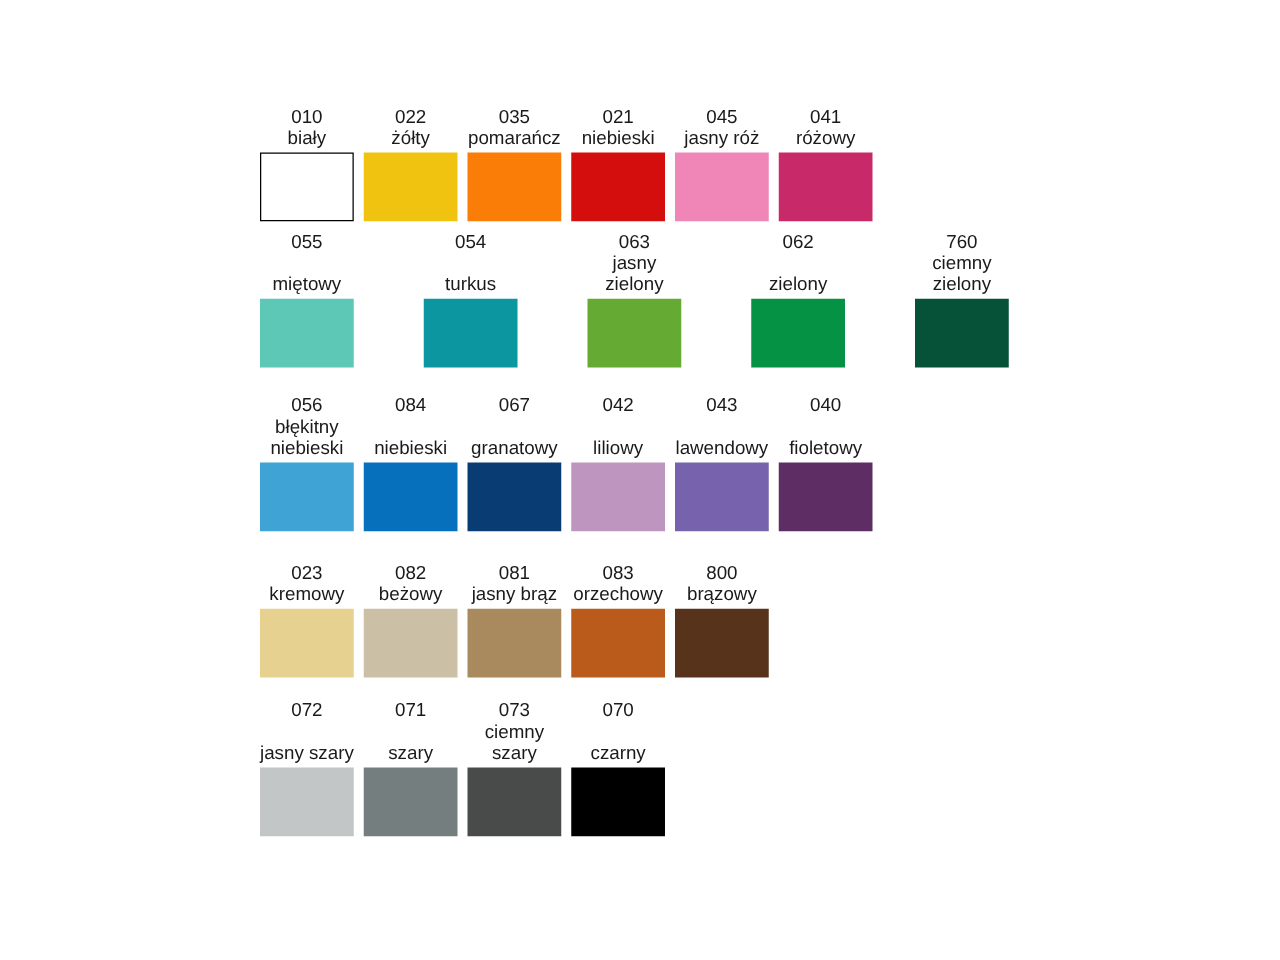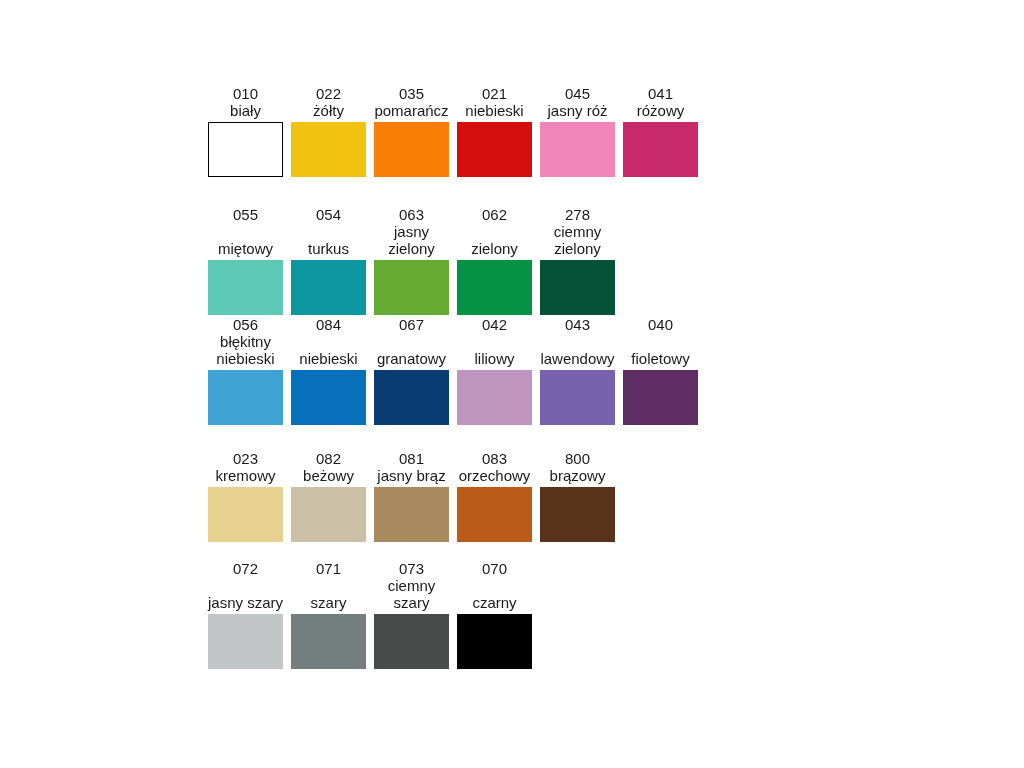--- a/index.html
+++ b/index.html
@@ -111,21 +111,21 @@
         <div class="swatch-chip" style="background: rgb(239, 134, 183);"></div>
       </div>
       <div class="swatch-cell">
         <div class="swatch-labels">
           <div class="swatch-code">041</div>
           <div class="swatch-name-line">różowy</div>
         </div>
         <div class="swatch-chip" style="background: rgb(200, 42, 105);"></div>
       </div>
     </div>
-    <div class="swatch-row" style="top: 206px;">
+    <div class="swatch-row" style="top: 185px; gap: 48px;">
       <div class="swatch-cell">
         <div class="swatch-labels">
           <div class="swatch-code">055</div>
           <div class="swatch-name-line">&nbsp;</div>
           <div class="swatch-name-line">miętowy</div>
         </div>
         <div class="swatch-chip" style="background: rgb(93, 200, 182);"></div>
       </div>
       <div class="swatch-cell">
         <div class="swatch-labels">
@@ -146,21 +146,21 @@
       <div class="swatch-cell">
         <div class="swatch-labels">
           <div class="swatch-code">062</div>
           <div class="swatch-name-line">&nbsp;</div>
           <div class="swatch-name-line">zielony</div>
         </div>
         <div class="swatch-chip" style="background: rgb(5, 146, 68);"></div>
       </div>
       <div class="swatch-cell">
         <div class="swatch-labels">
-          <div class="swatch-code">278</div>
+          <div class="swatch-code">760</div>
           <div class="swatch-name-line">ciemny</div>
           <div class="swatch-name-line">zielony</div>
         </div>
         <div class="swatch-chip" style="background: rgb(5, 82, 57);"></div>
       </div>
     </div>
     <div class="swatch-row" style="top: 316px;">
       <div class="swatch-cell">
         <div class="swatch-labels">
           <div class="swatch-code">056</div>

